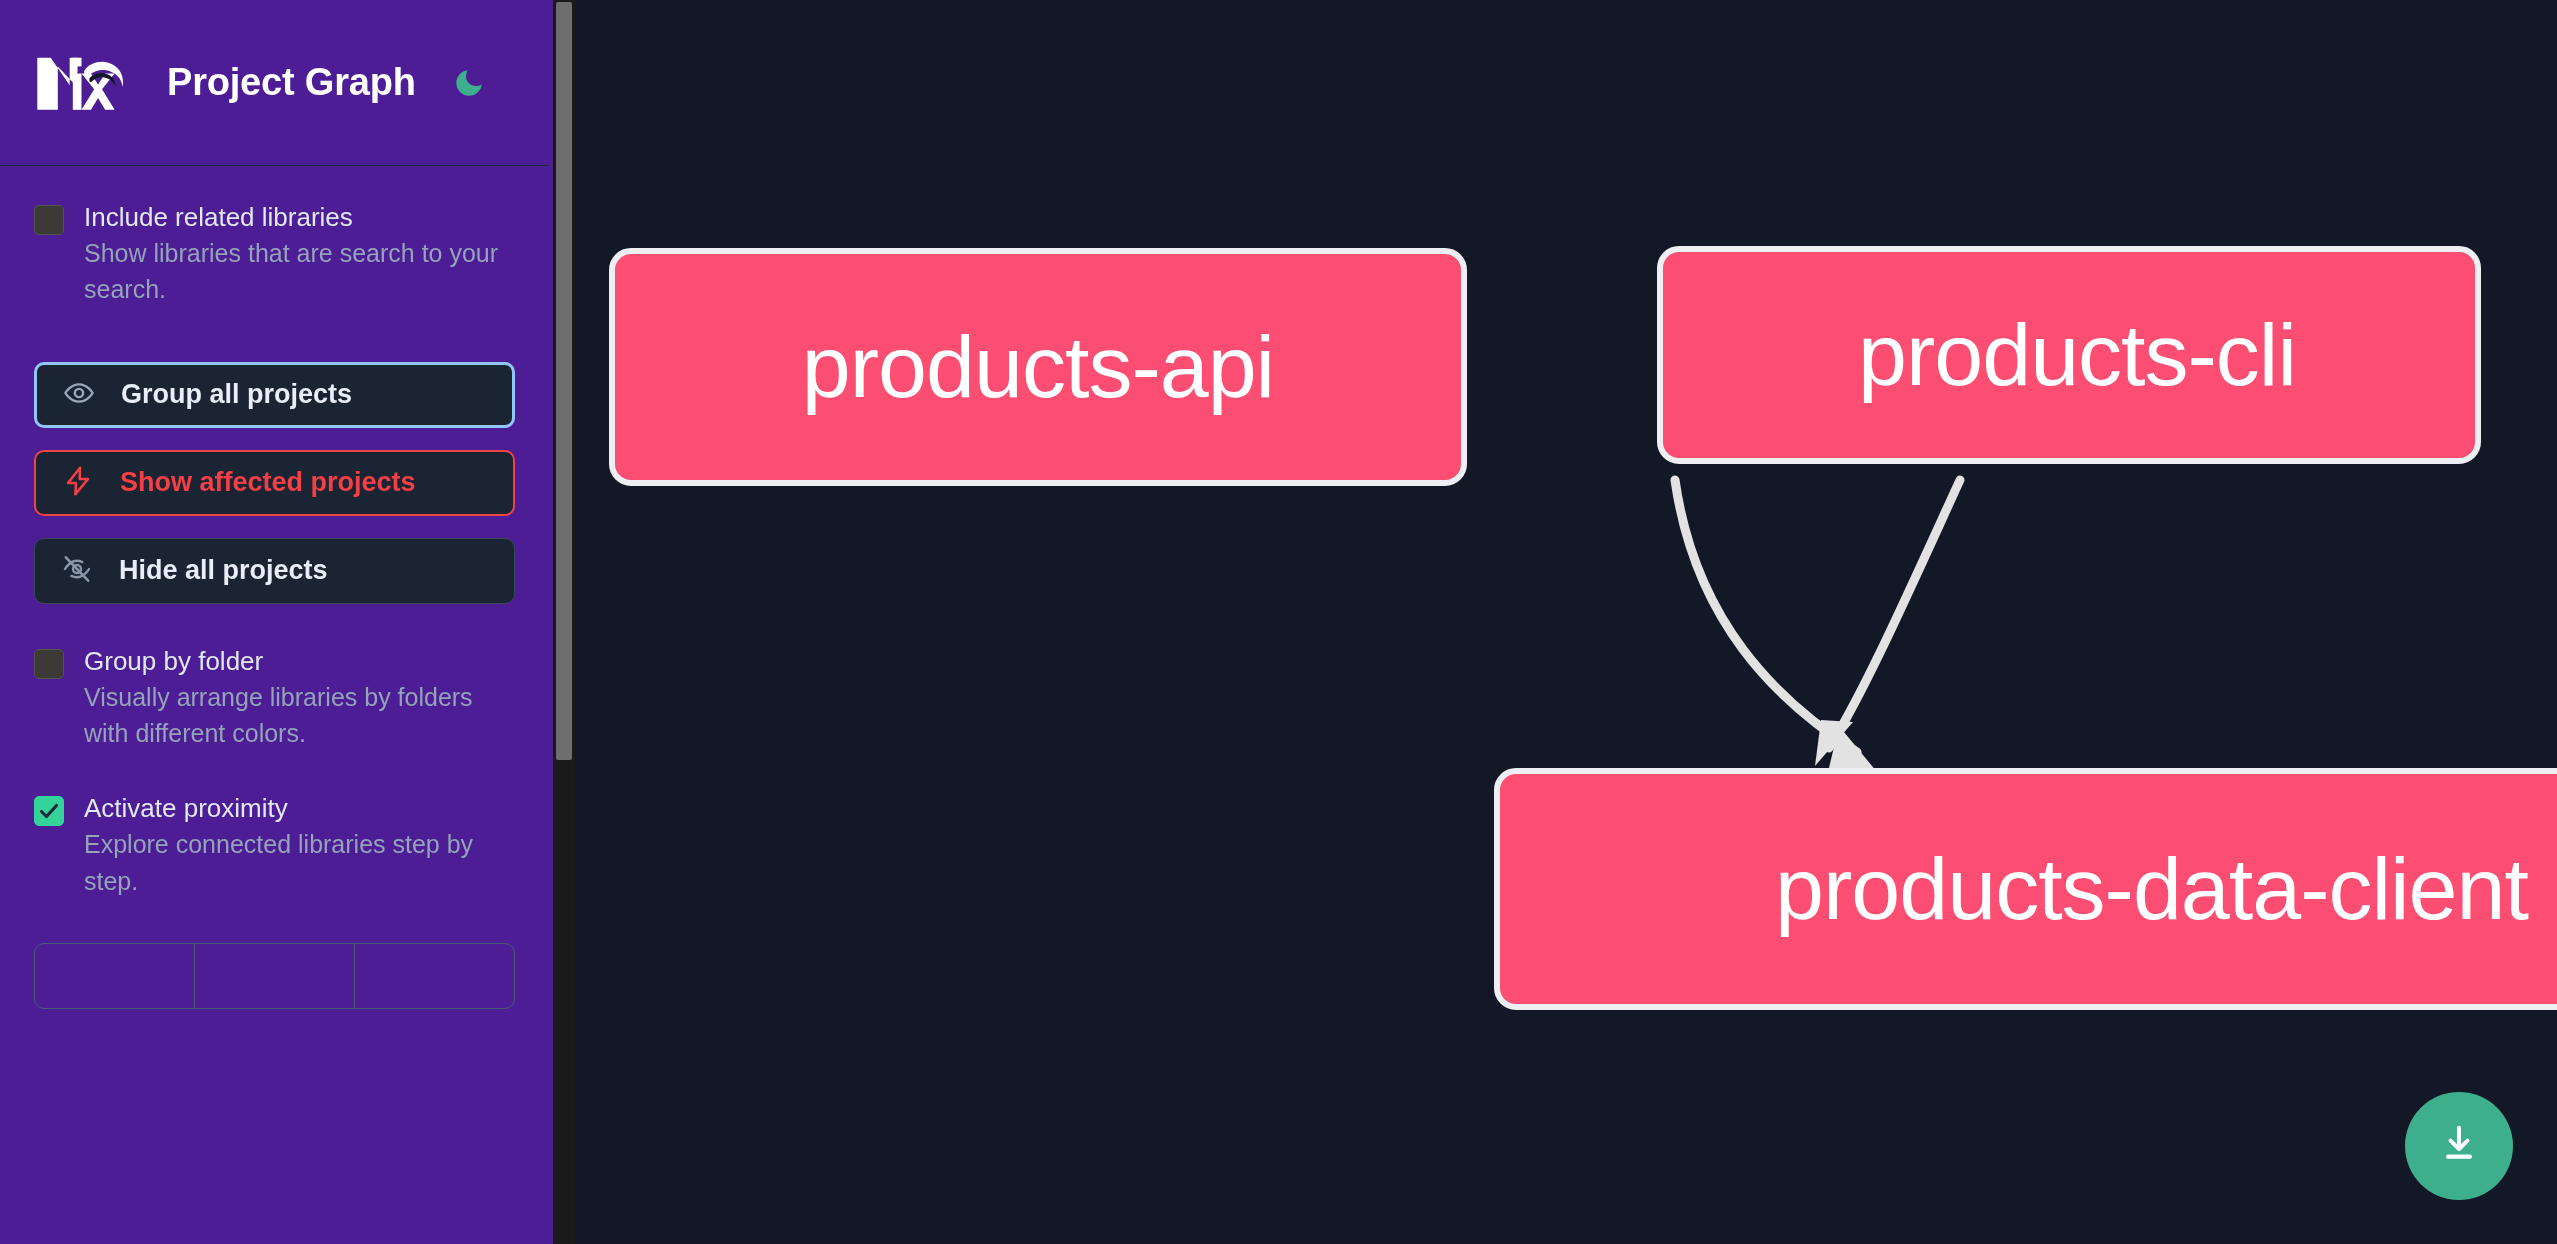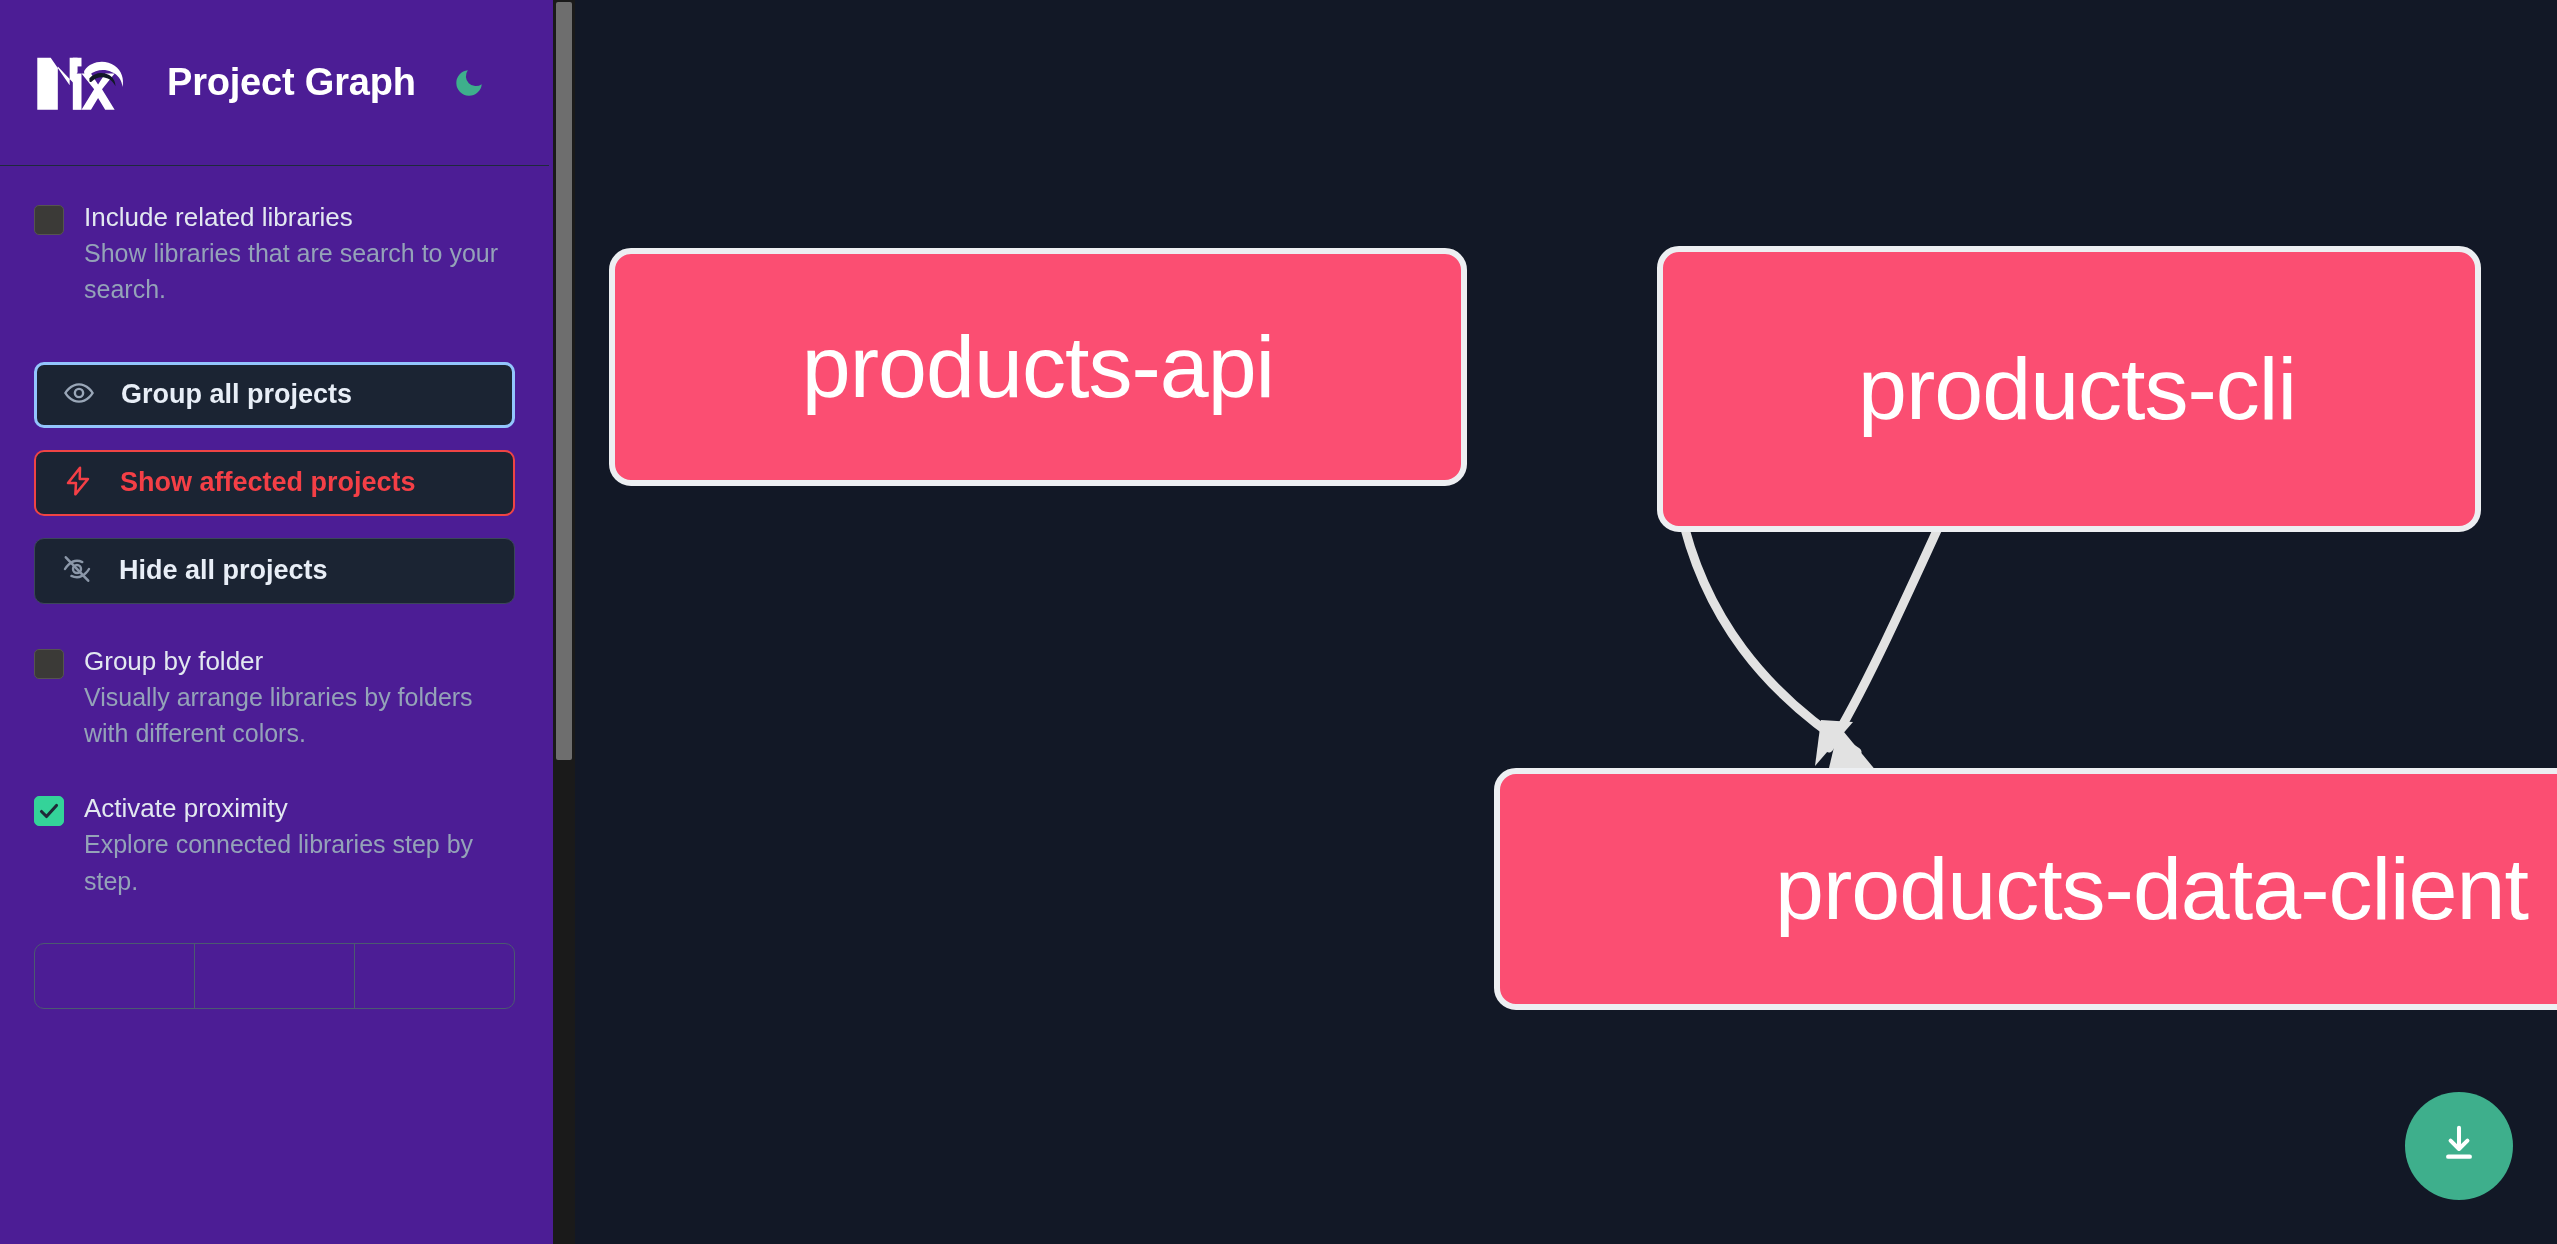--- a/index.html
+++ b/index.html
@@ -285,21 +285,21 @@
       <g>
         <path d="M 1385 480 C 1330 600 1290 690 1254 748" fill="none" stroke="#e2e2e2" stroke-width="9" stroke-linecap="round"></path>
         <polygon points="1278,722 1240,766 1246,720" fill="#e2e2e2"></polygon>
       </g>
     </svg>
 
     <div class="gnode" style="left:34px; top:248px; width:858px; height:238px;">
       <span class="gnode-label">products-api</span>
     </div>
 
-    <div class="gnode" style="left:1082px; top:246px; width:824px; height:286px;padding-left:16px;">
+    <div class="gnode" style="left:1082px; top:246px; width:824px; height:218px;padding-left:16px;">
       <span class="gnode-label">products-cli</span>
     </div>
 
     <div class="gnode" style="left:919px; top:768px; width:1315px; height:242px;">
       <span class="gnode-label">products-data-client</span>
     </div>
 
     <div id="fab">
       <span>
         <svg viewBox="0 0 24 24" width="46" height="46" aria-hidden="true">

